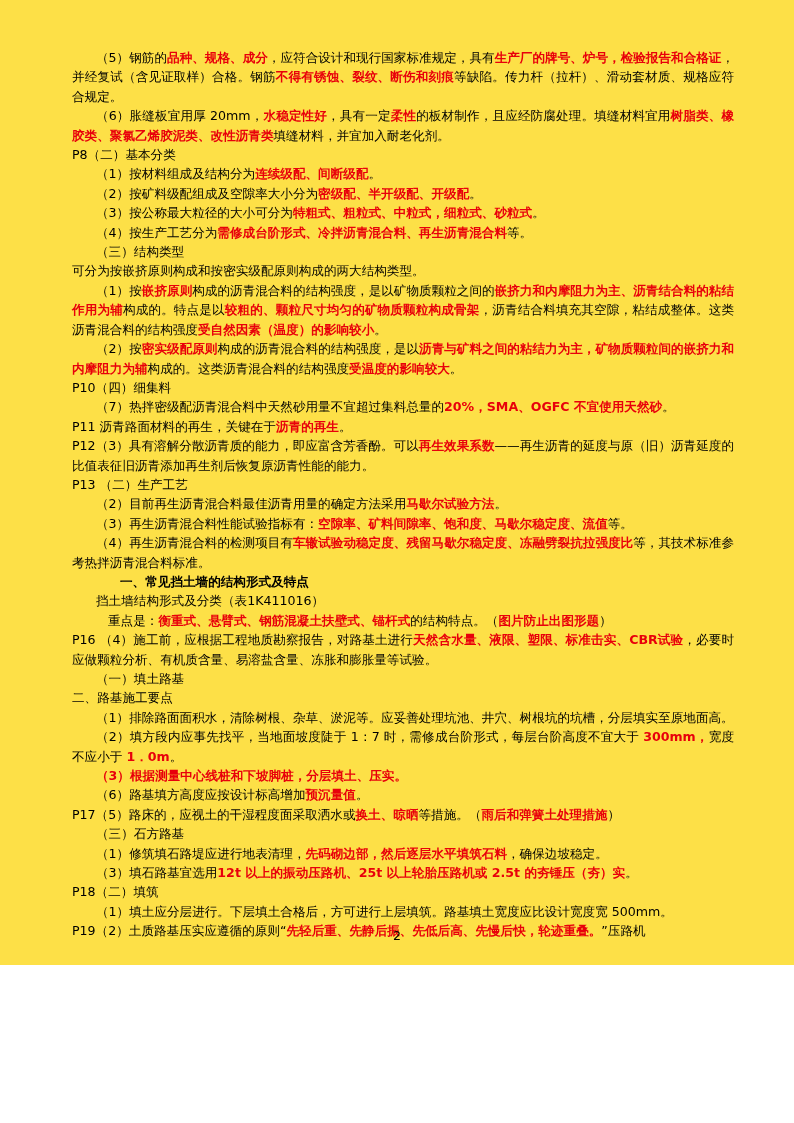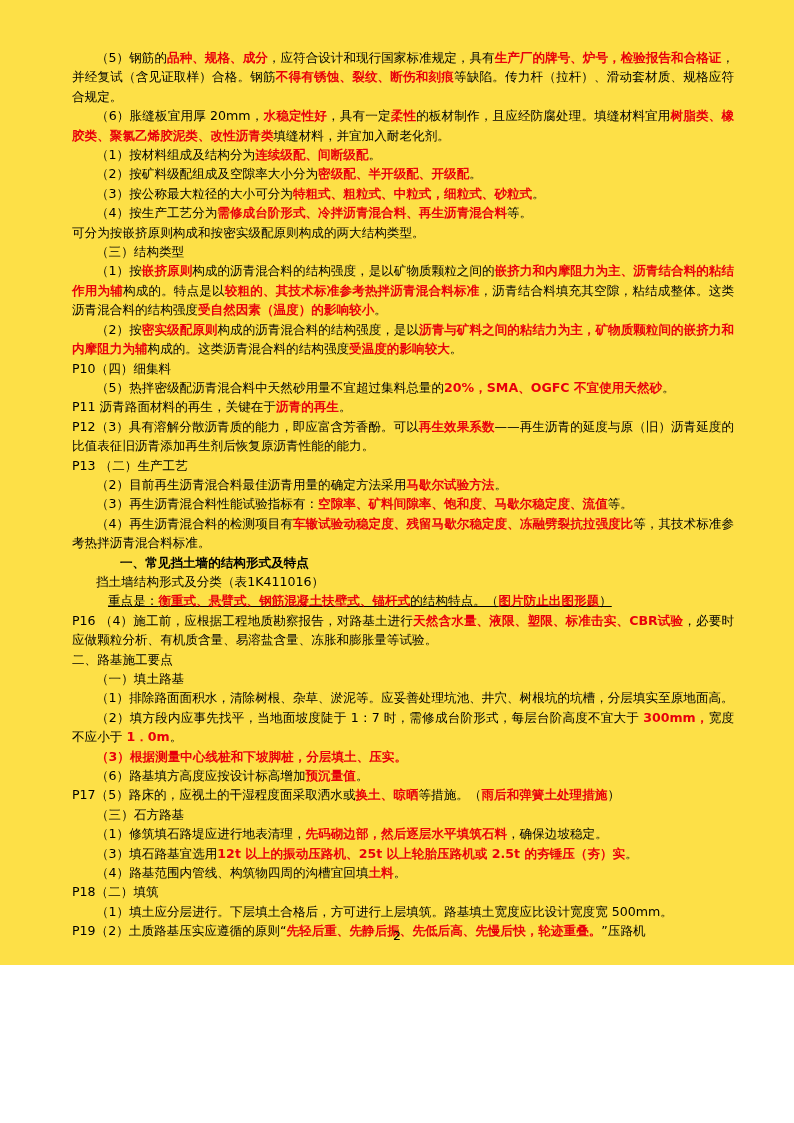--- a/index.html
+++ b/index.html
@@ -23,21 +23,21 @@
     font-size: 12.6px;
     line-height: 19.4px;
     color: #000;
     text-align: justify;
   }
   .p {
     margin: 0;
     text-indent: 0;
   }
   .ind1 { text-indent: 24px; }
-  .ind2 { text-indent: 36px; text-decoration: underline; }
+  .ind2 { text-indent: 36px; }
   .r { color: #e8000b; }
   .b { font-weight: bold; }
   .heading {
     font-weight: bold;
     text-indent: 48px;
   }
   .pagenum {
     position: absolute;
     bottom: 22px;
     left: 0;
@@ -47,49 +47,49 @@
     color: #000;
   }
 </style>
 </head>
 <body>
 
 <div class="page">
   <div class="doc" id="doc-body">
       <p class="p ind1"><span>（5）钢筋的</span><span class="r b">品种、规格、成分</span><span>，应符合设计和现行国家标准规定，具有</span><span class="r b">生产厂的牌号、炉号，检验报告和合格证</span><span>，并经复试（含见证取样）合格。钢筋</span><span class="r b">不得有锈蚀、裂纹、断伤和刻痕</span><span>等缺陷。传力杆（拉杆）、滑动套材质、规格应符合规定。</span></p>
       <p class="p ind1"><span>（6）胀缝板宜用厚 20mm，</span><span class="r b">水稳定性好</span><span>，具有一定</span><span class="r b">柔性</span><span>的板材制作，且应经防腐处理。填缝材料宜用</span><span class="r b">树脂类、橡胶类、聚氯乙烯胶泥类、改性沥青类</span><span>填缝材料，并宜加入耐老化剂。</span></p>
+      <p class="p "><span>P8（二）基本分类</span></p>
       <p class="p ind1"><span>（1）按材料组成及结构分为</span><span class="r b">连续级配、间断级配</span><span>。</span></p>
       <p class="p ind1"><span>（2）按矿料级配组成及空隙率大小分为</span><span class="r b">密级配、半开级配、开级配</span><span>。</span></p>
       <p class="p ind1"><span>（3）按公称最大粒径的大小可分为</span><span class="r b">特粗式、粗粒式、中粒式，细粒式、砂粒式</span><span>。</span></p>
       <p class="p ind1"><span>（4）按生产工艺分为</span><span class="r b">需修成台阶形式、冷拌沥青混合料、再生沥青混合料</span><span>等。</span></p>
+      <p class="p ind1"><span>（三）结构类型</span></p>
       <p class="p "><span>可分为按嵌挤原则构成和按密实级配原则构成的两大结构类型。</span></p>
-      <p class="p ind1"><span>（三）结构类型</span></p>
-      <p class="p ind1"><span>（1）按</span><span class="r b">嵌挤原则</span><span>构成的沥青混合料的结构强度，是以矿物质颗粒之间的</span><span class="r b">嵌挤力和内摩阻力为主、沥青结合料的粘结作用为辅</span><span>构成的。特点是以</span><span class="r b">较粗的、其技术标准参考热拌沥青混合料标准</span><span>，沥青结合料填充其空隙，粘结成整体。这类沥青混合料的结构强度</span><span class="r b">受自然因素（温度）的影响较小</span><span>。</span></p>
+      <p class="p ind1"><span>（1）按</span><span class="r b">嵌挤原则</span><span>构成的沥青混合料的结构强度，是以矿物质颗粒之间的</span><span class="r b">嵌挤力和内摩阻力为主、沥青结合料的粘结作用为辅</span><span>构成的。特点是以</span><span class="r b">较粗的、颗粒尺寸均匀的矿物质颗粒构成骨架</span><span>，沥青结合料填充其空隙，粘结成整体。这类沥青混合料的结构强度</span><span class="r b">受自然因素（温度）的影响较小</span><span>。</span></p>
       <p class="p ind1"><span>（2）按</span><span class="r b">密实级配原则</span><span>构成的沥青混合料的结构强度，是以</span><span class="r b">沥青与矿料之间的粘结力为主，矿物质颗粒间的嵌挤力和内摩阻力为辅</span><span>构成的。这类沥青混合料的结构强度</span><span class="r b">受温度的影响较大</span><span>。</span></p>
       <p class="p "><span>P10（四）细集料</span></p>
-      <p class="p ind1"><span>（5）热拌密级配沥青混合料中天然砂用量不宜超过集料总量的</span><span class="r b">20%，SMA、OGFC 不宜使用天然砂</span><span>。</span></p>
+      <p class="p ind1"><span>（7）热拌密级配沥青混合料中天然砂用量不宜超过集料总量的</span><span class="r b">20%，SMA、OGFC 不宜使用天然砂</span><span>。</span></p>
       <p class="p "><span>P11 沥青路面材料的再生，关键在于</span><span class="r b">沥青的再生</span><span>。</span></p>
       <p class="p "><span>P12（3）具有溶解分散沥青质的能力，即应富含芳香酚。可以</span><span class="r b">再生效果系数</span><span>——再生沥青的延度与原（旧）沥青延度的比值表征旧沥青添加再生剂后恢复原沥青性能的能力。</span></p>
       <p class="p "><span>P13 （二）生产工艺</span></p>
       <p class="p ind1"><span>（2）目前再生沥青混合料最佳沥青用量的确定方法采用</span><span class="r b">马歇尔试验方法</span><span>。</span></p>
       <p class="p ind1"><span>（3）再生沥青混合料性能试验指标有：</span><span class="r b">空隙率、矿料间隙率、饱和度、马歇尔稳定度、流值</span><span>等。</span></p>
       <p class="p ind1"><span>（4）再生沥青混合料的检测项目有</span><span class="r b">车辙试验动稳定度、残留马歇尔稳定度、冻融劈裂抗拉强度比</span><span>等，其技术标准参考热拌沥青混合料标准。</span></p>
       <p class="p heading"><span class="b">一、常见挡土墙的结构形式及特点</span></p>
       <p class="p ind1"><span>挡土墙结构形式及分类（</span><span>表1K411016</span><span>）</span></p>
       <p class="p ind2"><span>重点是：</span><span class="r b">衡重式、悬臂式、钢筋混凝土扶壁式、锚杆式</span><span>的结构特点。（</span><span class="r b">图片防止出图形题</span><span>）</span></p>
       <p class="p "><span>P16 （4）施工前，应根据工程地质勘察报告，对路基土进行</span><span class="r b">天然含水量、液限、塑限、标准击实、CBR试验</span><span>，必要时应做颗粒分析、有机质含量、易溶盐含量、冻胀和膨胀量等试验。</span></p>
+      <p class="p ind1"><span>（一）填土路基</span></p>
       <p class="p "><span>二、路基施工要点</span></p>
-      <p class="p ind1"><span>（一）填土路基</span></p>
       <p class="p ind1"><span>（1）排除路面面积水，清除树根、杂草、淤泥等。应妥善处理坑池、井穴、树根坑的坑槽，分层填实至原地面高。</span></p>
       <p class="p ind1"><span>（2）填方段内应事先找平，当地面坡度陡于 1：7 时，需修成台阶形式，每层台阶高度不宜大于 </span><span class="r b">300mm，</span><span>宽度不应小于 </span><span class="r b">1．0m</span><span>。</span></p>
       <p class="p ind1"><span class="r b">（3）根据测量中心线桩和下坡脚桩，</span><span class="r b">分层填土、压实。</span></p>
       <p class="p ind1"><span>（6）路基填方高度应按设计标高增加</span><span class="r b">预沉量值</span><span>。</span></p>
       <p class="p "><span>P17（5）路床的，应视土的干湿程度面采取洒水或</span><span class="r b">换土、晾晒</span><span>等措施。（</span><span class="r b">雨后和弹簧土处理措施</span><span>）</span></p>
       <p class="p ind1"><span>（三）石方路基</span></p>
       <p class="p ind1"><span>（1）修筑填石路堤应进行地表清理，</span><span class="r b">先码砌边部，然后逐层水平填筑石料</span><span>，确保边坡稳定。</span></p>
       <p class="p ind1"><span>（3）填石路基宜选用</span><span class="r b">12t 以上的振动压路机、25t 以上轮胎压路机或 2.5t 的夯锤压（夯）实</span><span>。</span></p>
-      <p class="p ind1"><span>（4）路基范围内管线、构筑物四周的沟槽宜回填</span><span class="r b">土料</span><span>。</span></p>
       <p class="p "><span>P18（二）填筑</span></p>
       <p class="p ind1"><span>（1）填土应分层进行。下层填土合格后，方可进行上层填筑。路基填土宽度应比设计宽度宽 500mm。</span></p>
       <p class="p "><span>P19（2）土质路基压实应遵循的原则“</span><span class="r b">先轻后重、先静后振、先低后高、先慢后快，轮迹重叠。</span><span>”压路机</span></p>
     </div>
   <div class="pagenum">2</div>
 </div>
 
 </body></html>

